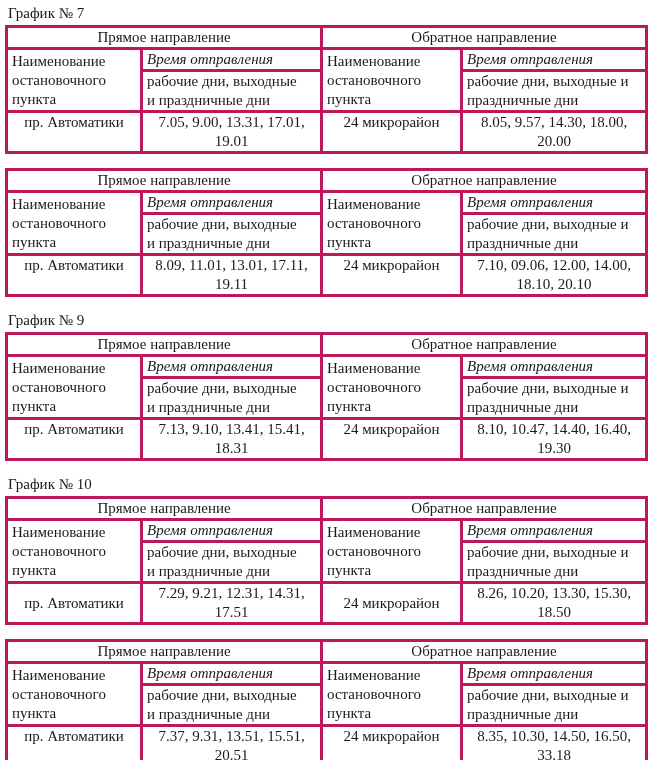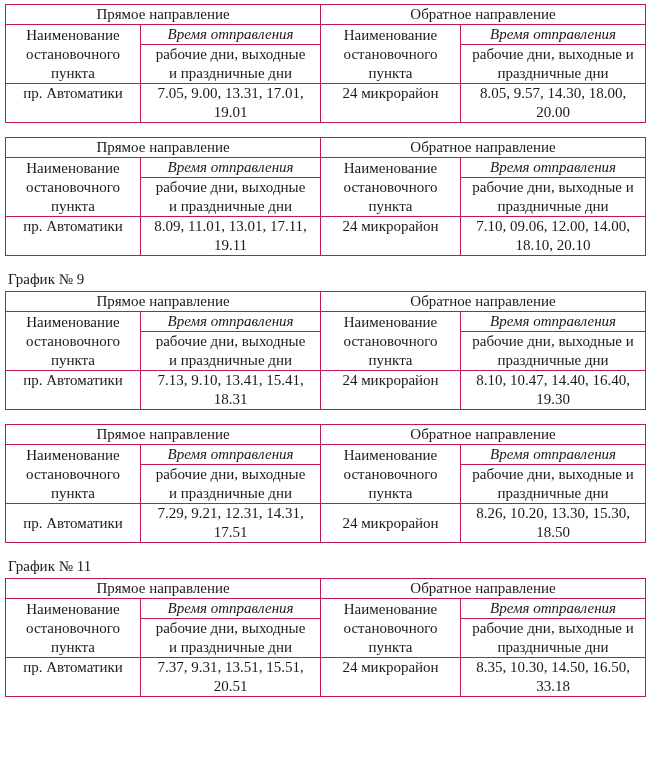--- a/index.html
+++ b/index.html
@@ -22,57 +22,58 @@
     line-height: 19px;
     margin: 0 0 2px 3px;
     white-space: nowrap;
   }
   table.schedule {
     border-collapse: collapse;
     table-layout: fixed;
     width: 640px;
   }
   table.schedule td {
-    border: 1px solid #be185d;
+    border: 3px solid #be185d;
     font-size: 15px;
     line-height: 19px;
     padding: 0 4px;
     overflow: hidden;
   }
   col.c1 { width: 135px; }
   col.c2 { width: 180px; }
   col.c3 { width: 140px; }
   col.c4 { width: 185px; }
   tr.banner-row td {
     height: 19px;
     text-align: center;
     vertical-align: middle;
   }
   td.hdr {
-    text-align: center;
+    text-align: left;
     vertical-align: middle;
   }
   td.time-hdr { height: 19px; font-style: italic; }
   td.sub-hdr  { height: 38px; }
   tr.data-row td {
     height: 38px;
     vertical-align: top;
     text-align: center;
   }
   table.stop-middle tr.data-row td.stop {
     vertical-align: middle;
   }
   .line { display: block; }
 </style>
 </head>
 <body>
 
 <div>
 
   <div class="section">
+    <div class="graph-title">График № 7</div>
     <table class="schedule">
       <colgroup>
           <col class="c1">
           <col class="c2">
           <col class="c3">
           <col class="c4">
         </colgroup>
       <tbody>
         <tr class="banner-row">
           <td colspan="2">Прямое направление</td>
@@ -195,20 +196,21 @@
           <td class="times">
             <span class="line">8.10, 10.47, 14.40, 16.40,</span>
             <span class="line">19.30</span>
           </td>
         </tr>
       </tbody>
     </table>
   </div>
 
   <div class="section">
+    <div class="graph-title">График № 10</div>
     <table class="schedule stop-middle">
       <colgroup>
           <col class="c1">
           <col class="c2">
           <col class="c3">
           <col class="c4">
         </colgroup>
       <tbody>
         <tr class="banner-row">
           <td colspan="2">Прямое направление</td>
@@ -240,21 +242,20 @@
           <td class="times">
             <span class="line">8.26, 10.20, 13.30, 15.30,</span>
             <span class="line">18.50</span>
           </td>
         </tr>
       </tbody>
     </table>
   </div>
 
   <div class="section">
-    <div class="graph-title">График № 11</div>
     <table class="schedule">
       <colgroup>
           <col class="c1">
           <col class="c2">
           <col class="c3">
           <col class="c4">
         </colgroup>
       <tbody>
         <tr class="banner-row">
           <td colspan="2">Прямое направление</td>

